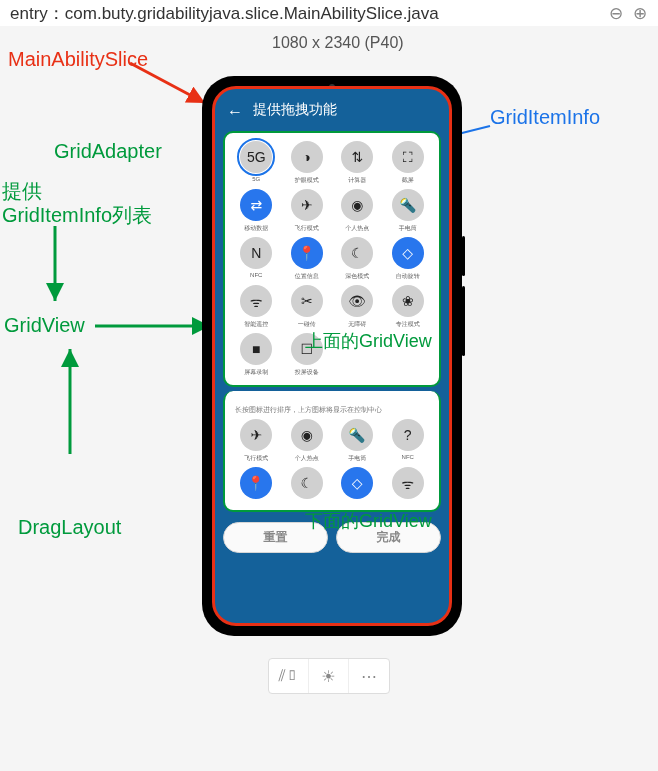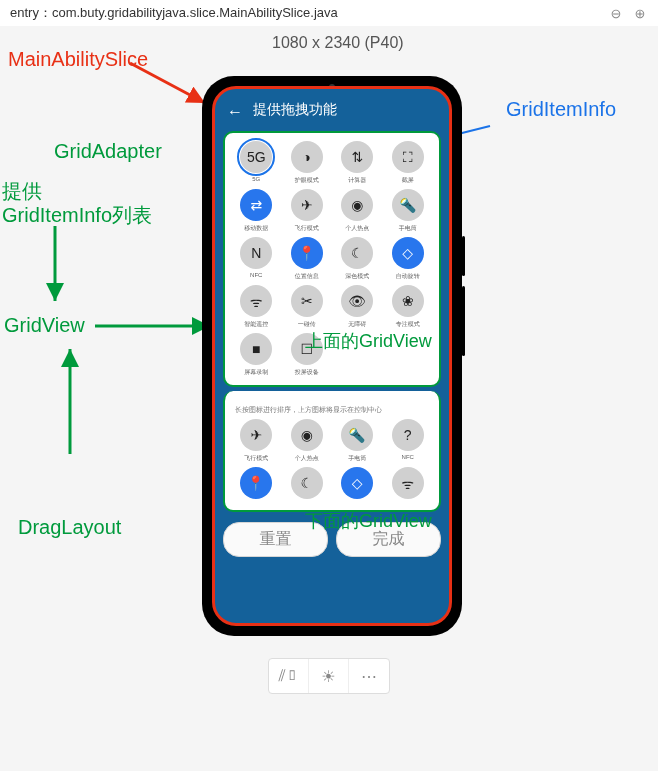--- a/index.html
+++ b/index.html
@@ -8,21 +8,21 @@
     height: 771px;
     font-family: -apple-system, BlinkMacSystemFont, "Segoe UI", Arial, sans-serif;
     background: #fff;
     position: relative;
     overflow: hidden;
   }
   .topbar {
     display: flex;
     align-items: center;
     padding: 4px 10px;
-    font-size: 13px;
+    font-size: 17px;
     color: #333;
     height: 26px;
   }
   .topbar .path { flex: 1; }
   .topbar .zoom-btn {
     margin-left: 8px;
     color: #888;
     cursor: pointer;
     width: 16px; height: 16px;
     display: inline-flex; align-items: center; justify-content: center;
@@ -127,25 +127,26 @@
   .btn-row {
     display: flex;
     gap: 8px;
     padding: 4px 8px 8px 8px;
   }
   .btn {
     flex: 1;
     border: 1px solid #d6d6d6;
     border-radius: 16px;
     text-align: center;
-    font-size: 16px;
+    font-size: 12px;
     color: #888;
     padding: 6px 0;
     background: #fafafa;
     cursor: pointer;
+    font-weight: bold;
   }
 
   .overlay-green {
     position: absolute;
     color: #009a3c;
     font-size: 18px;
     font-weight: 400;
   }
 
   
@@ -179,21 +180,21 @@
   <span class="path">entry：com.buty.gridabilityjava.slice.MainAbilitySlice.java</span>
   <span class="zoom-btn">⊖</span>
   <span class="zoom-btn">⊕</span>
 </div>
 
 <div class="canvas">
 
   <div class="dim" style="top:8px; left:272px;">1080 x 2340 (P40)</div>
 
   <div class="ann red" style="top:22px; left:8px;">MainAbilitySlice</div>
-  <div class="ann blue" style="top:72px; left:490px;margin-left:16px;">GridItemInfo</div>
+  <div class="ann blue" style="top:80px; left:490px;">GridItemInfo</div>
   <div class="ann green" style="top:114px; left:14px;margin-left:40px;">GridAdapter</div>
   <div class="ann green" style="top:152px; left:2px;">提供</div>
   <div class="ann green" style="top:176px; left:2px;">GridItemInfo列表</div>
   <div class="ann green" style="top:288px; left:4px;">GridView</div>
   <div class="ann green" style="top:490px; left:18px;">DragLayout</div>
 
   <svg class="arrow" style="left:130px; top:32px;" width="90" height="60">
     <defs>
         <marker id="ah-red" markerWidth="8" markerHeight="8" refX="6" refY="3" orient="auto">
           <path d="M0,0 L6,3 L0,6 Z" fill="#e83015"></path>

